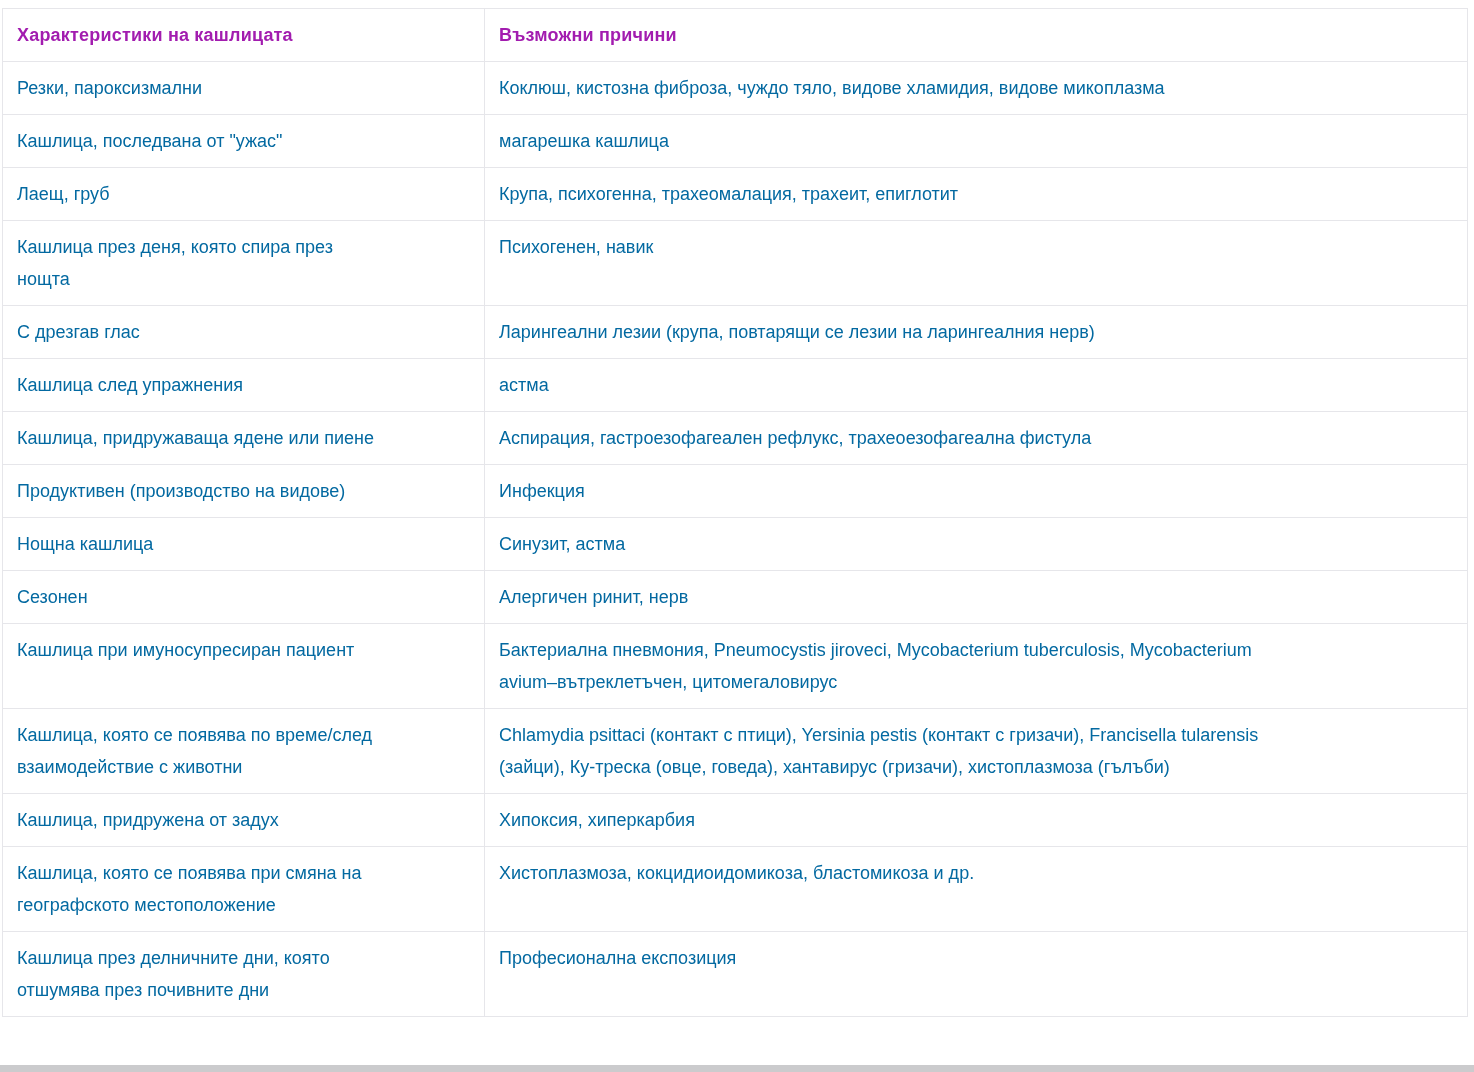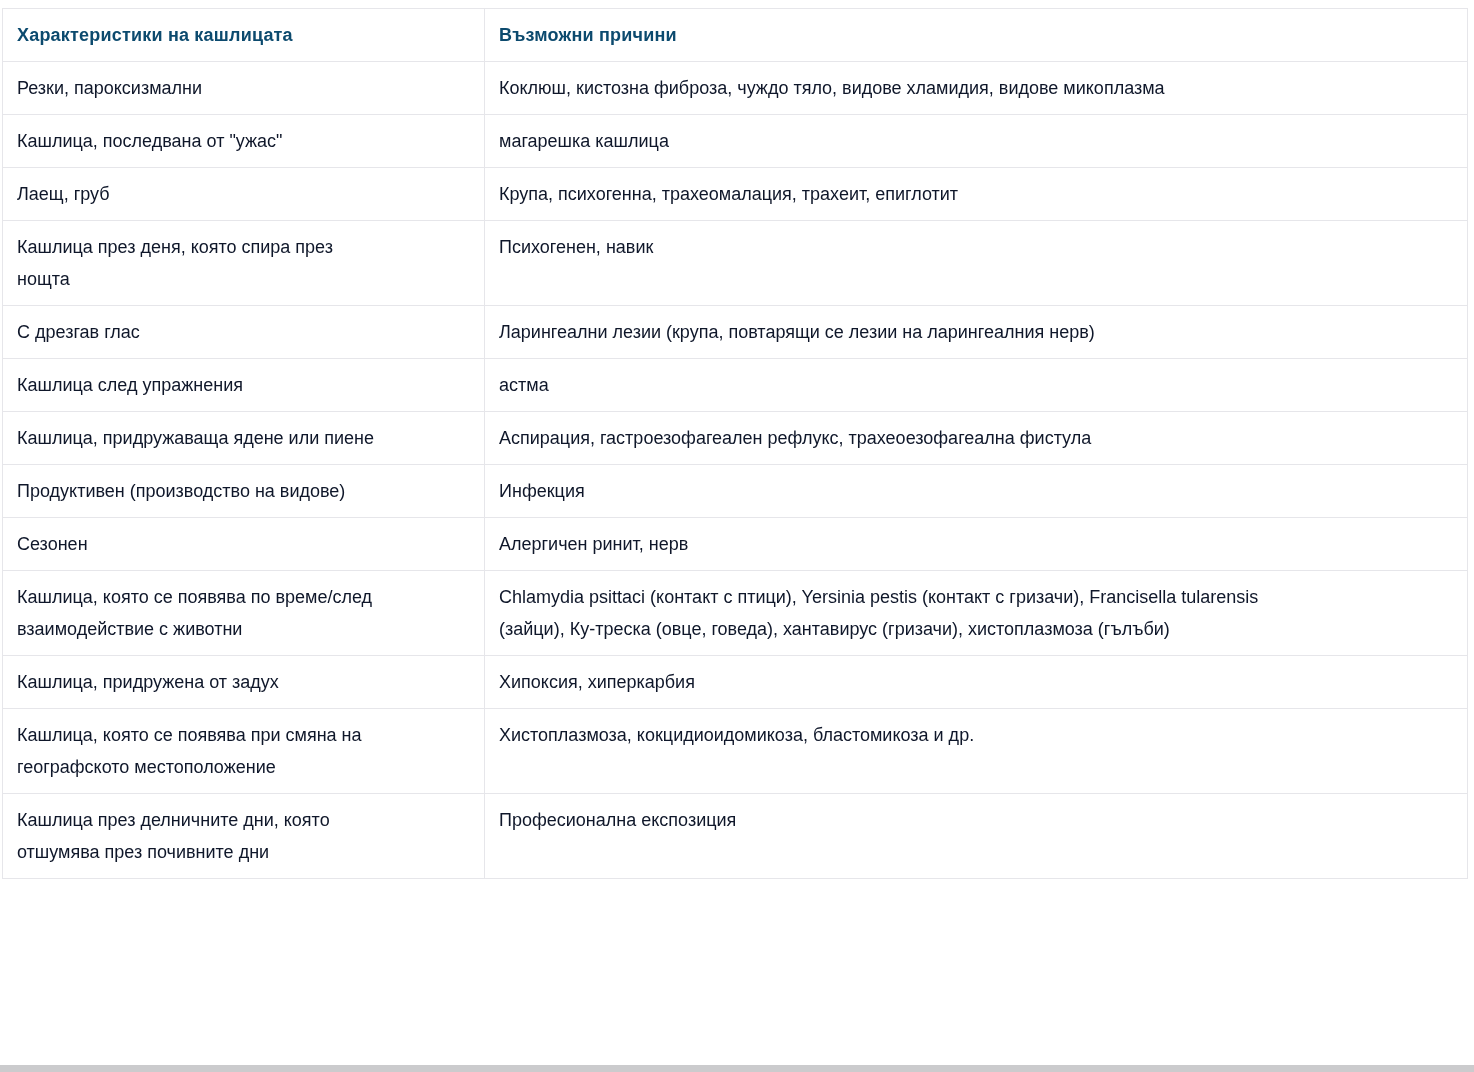--- a/index.html
+++ b/index.html
@@ -24,27 +24,27 @@
   }
   .cough-table col.c1 { width: 482px; }
   .cough-table col.c2 { width: 983px; }
   .cough-table th, .cough-table td {
     border: 1px solid #e6e6ea;
     padding: 10px 18px 10px 14px;
     vertical-align: top;
     text-align: left;
     font-size: 18px;
     line-height: 32px;
-    color: #0f172a;
+    color: #0369a1;
     white-space: pre-line;
     overflow: hidden;
   }
   .cough-table th {
     font-weight: bold;
-    color: #0c4a6e;
+    color: #a21caf;
     letter-spacing: 0.2px;
   }
   .bottom-bar {
     position: absolute;
     left: 0;
     bottom: 0;
     width: 1474px;
     height: 7px;
     background: #cbcbcd;
   }
@@ -92,22 +92,31 @@
       </tr>
       <tr>
         <td>Кашлица, придружаваща ядене или пиене</td>
         <td>Аспирация, гастроезофагеален рефлукс, трахеоезофагеална фистула</td>
       </tr>
       <tr>
         <td>Продуктивен (производство на видове)</td>
         <td>Инфекция</td>
       </tr>
       <tr>
+        <td>Нощна кашлица</td>
+        <td>Синузит, астма</td>
+      </tr>
+      <tr>
         <td>Сезонен</td>
         <td>Алергичен ринит, нерв</td>
+      </tr>
+      <tr>
+        <td>Кашлица при имуносупресиран пациент</td>
+        <td>Бактериална пневмония, Pneumocystis jiroveci, Mycobacterium tuberculosis, Mycobacterium
+avium–вътреклетъчен, цитомегаловирус</td>
       </tr>
       <tr>
         <td>Кашлица, която се появява по време/след
 взаимодействие с животни</td>
         <td>Chlamydia psittaci (контакт с птици), Yersinia pestis (контакт с гризачи), Francisella tularensis
 (зайци), Ку-треска (овце, говеда), хантавирус (гризачи), хистоплазмоза (гълъби)</td>
       </tr>
       <tr>
         <td>Кашлица, придружена от задух</td>
         <td>Хипоксия, хиперкарбия</td>

